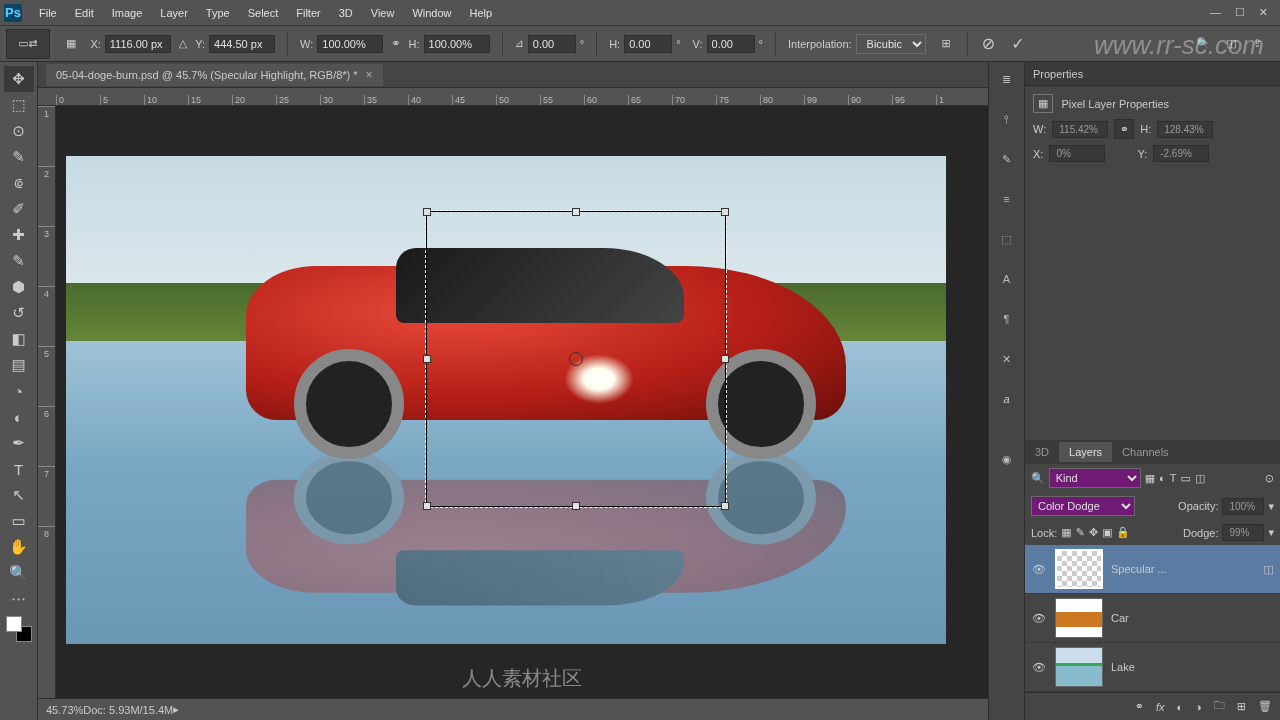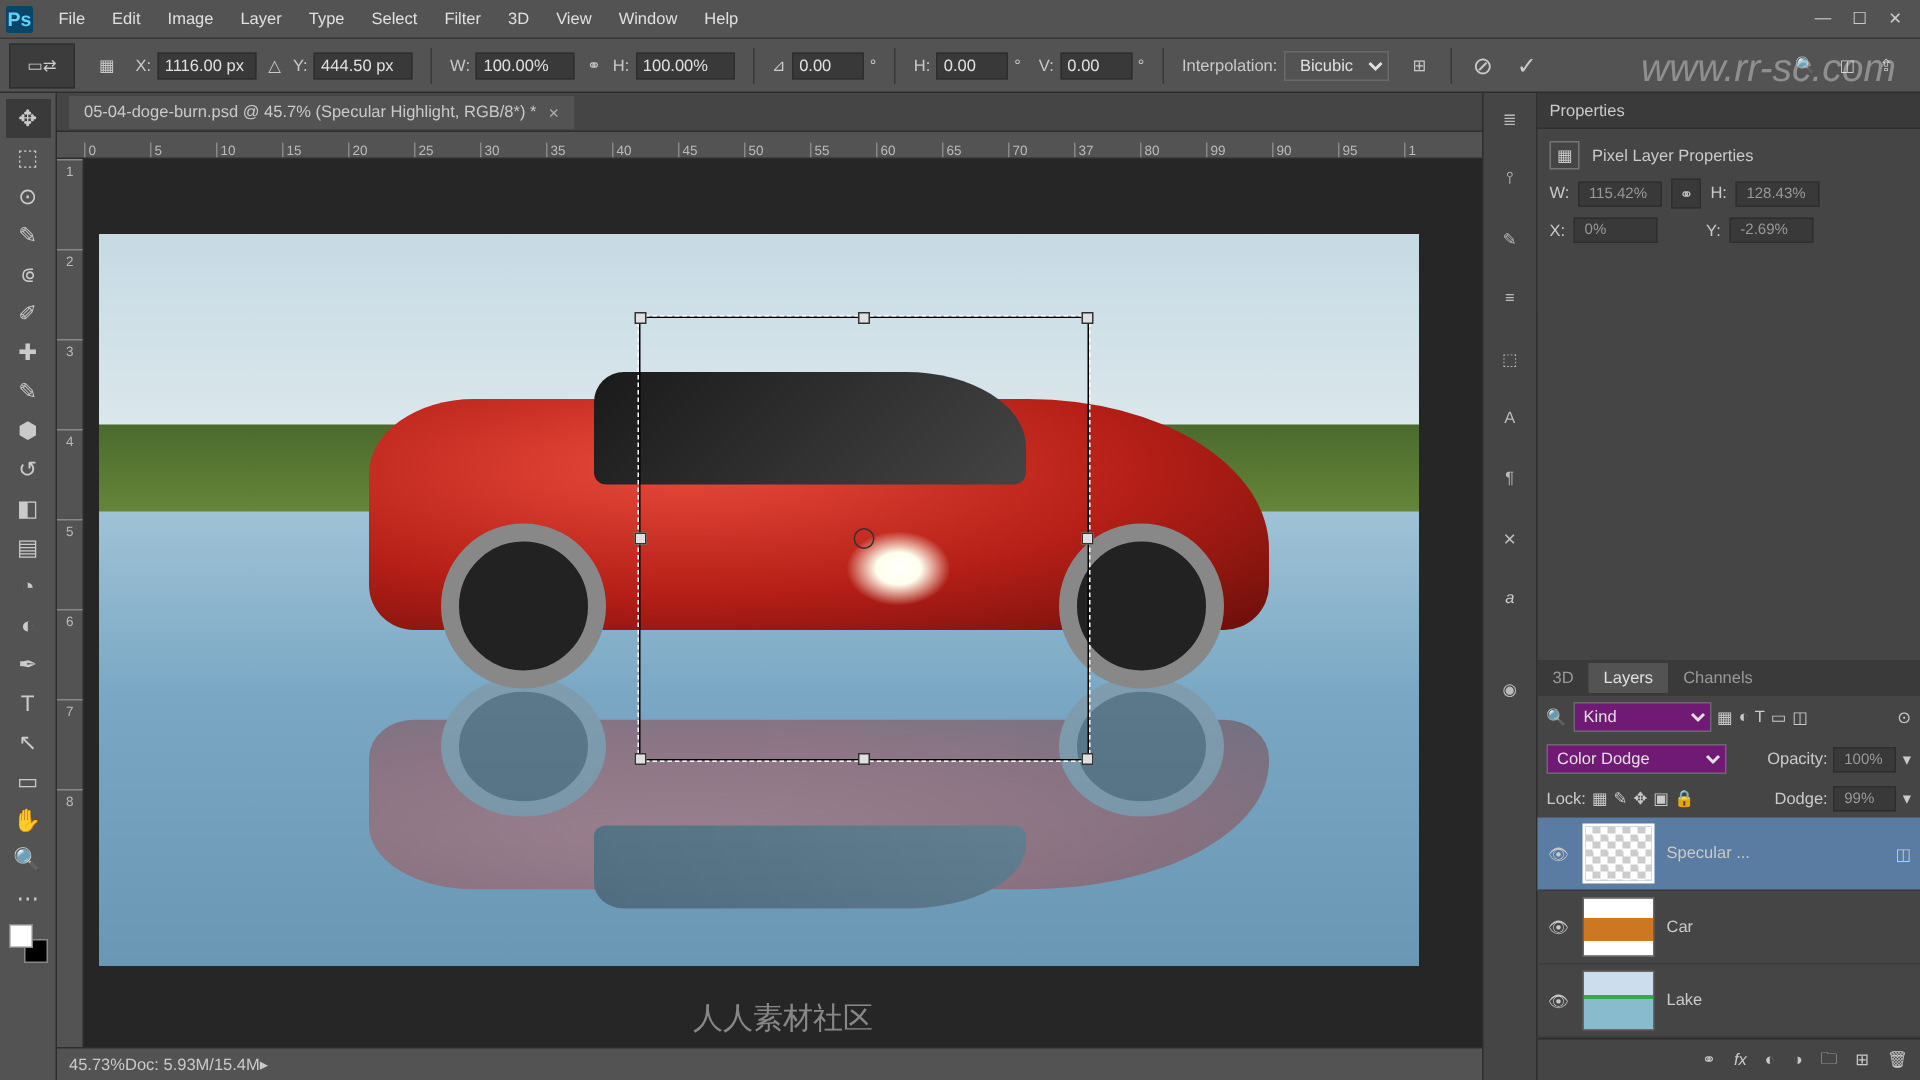--- a/index.html
+++ b/index.html
@@ -198,21 +198,21 @@
         <div class="tick">25</div>
         <div class="tick">30</div>
         <div class="tick">35</div>
         <div class="tick">40</div>
         <div class="tick">45</div>
         <div class="tick">50</div>
         <div class="tick">55</div>
         <div class="tick">60</div>
         <div class="tick">65</div>
         <div class="tick">70</div>
-        <div class="tick">37</div>
+        <div class="tick">75</div>
         <div class="tick">80</div>
         <div class="tick">99</div>
         <div class="tick">90</div>
         <div class="tick">95</div>
         <div class="tick">1</div>
       </div>
     <div class="canvas-row">
       <div class="ruler-v" id="rulerV">
           <div class="tick">1</div>
           <div class="tick">2</div>
@@ -310,21 +310,21 @@
       <span>🔍</span>
       <select class="lsel"><option>Kind</option></select>
       <span>▦</span>
       <span>◐</span>
       <span>T</span>
       <span>▭</span>
       <span>◫</span>
       <span style="margin-left:auto">⊙</span>
     </div>
     <div class="layers-bar">
-      <select class="lsel" style="width:120px"><option>Color Dodge</option></select>
+      <select class="lsel" style="width:104px"><option>Color Dodge</option></select>
       <span style="margin-left:auto">Opacity:</span>
       <input class="prop-in" style="width: 42px;" value="100%">
       <span>▾</span>
     </div>
     <div class="layers-bar">
       <span>Lock:</span>
       <span>▦</span>
       <span>✎</span>
       <span>✥</span>
       <span>▣</span>

